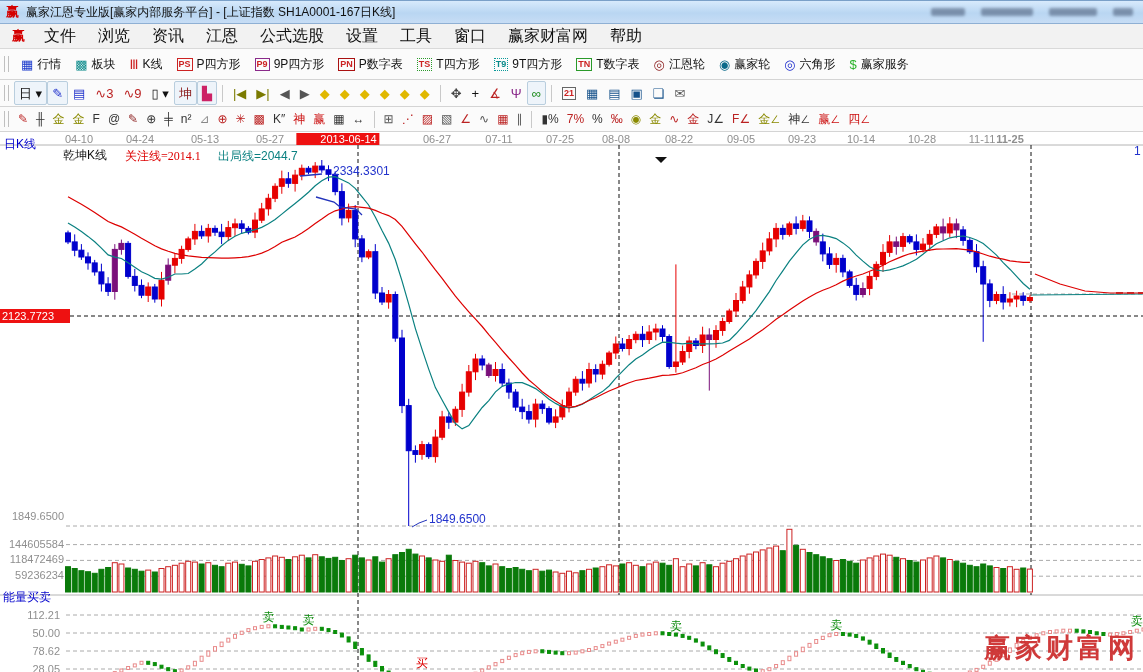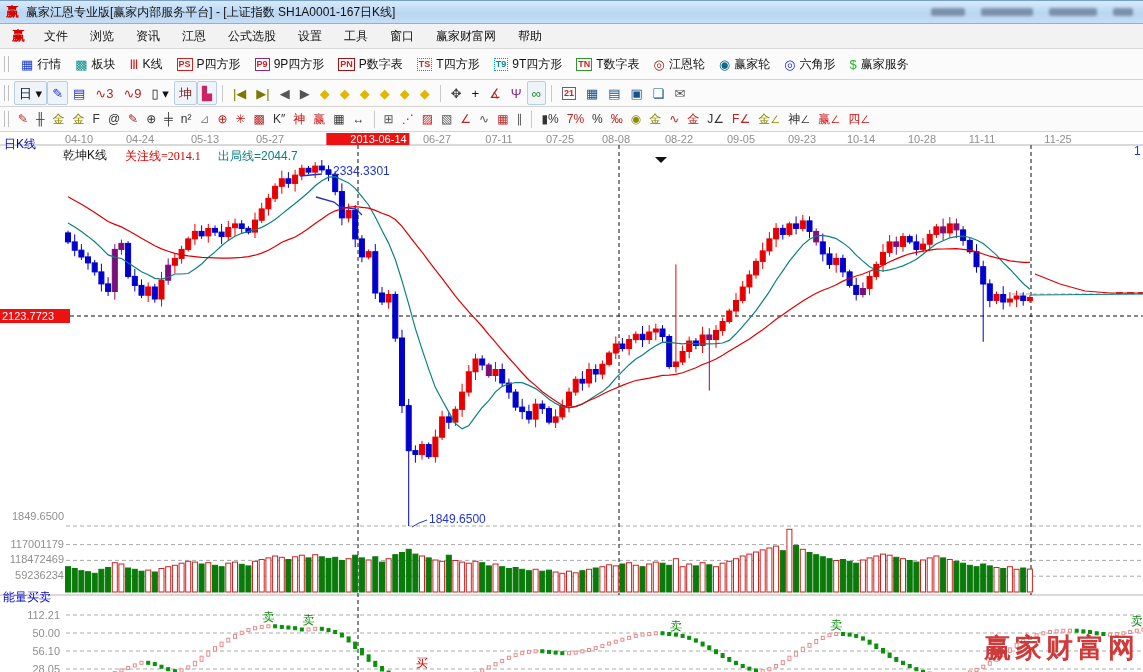--- a/index.html
+++ b/index.html
@@ -9,21 +9,21 @@
   .titlebar{height:22px;display:flex;align-items:center;padding:0 6px;
     background:linear-gradient(180deg,#d7eafc 0%,#b9d6f2 55%,#c7ddf5 100%);
     border-bottom:1px solid #8fb0d4;font-size:12px;color:#111;position:relative;}
   .tlogo{color:#d40000;font-weight:bold;font-size:13px;margin-right:7px;}
   .smudges{position:absolute;right:10px;top:7px;display:flex;gap:16px;}
   .smudge{height:8px;background:#3a4a66;border-radius:2px;filter:blur(1.6px);opacity:.5;}
   
   .menubar{height:24px;display:flex;align-items:center;background:#f2f2f2;
     border-bottom:1px solid #d9d9d9;padding:0 4px;}
   .mlogo{color:#d40000;font-weight:bold;font-size:13px;padding:0 8px;}
-  .menuitem{padding:0 11px;font-size:12px;color:#111;cursor:default;}
+  .menuitem{padding:0 11px;font-size:16px;color:#111;cursor:default;}
   
   .toolbar{display:flex;align-items:center;background:#fbfbfb;border-bottom:1px solid #d4d4d4;
     padding:0 2px;white-space:nowrap;overflow:hidden;}
   .tb1{height:30px;}.tb2{height:26px;}.tb3{height:24px;}
   .grip{width:3px;height:16px;border-left:1px solid #c0c0c0;border-right:1px solid #c0c0c0;margin:0 5px 0 2px;flex:none;}
   .tbtn{display:inline-flex;align-items:center;gap:4px;padding:0 6px;height:22px;border:1px solid transparent;border-radius:2px;}
   .tb2 .tbtn{padding:0 4px;}
   .tb3 .tbtn{padding:0 3px;}
   .tbtn.fr{border-color:#b9cede;background:#eef4fa;}
   .ticon{font-size:13px;line-height:13px;}
@@ -977,50 +977,50 @@
           <text x="416.0" y="664.1" fill="#dd0000">买</text>
         </g>
         <path d="M655,154 L667,154 L661,160 Z" fill="#111"></path>
       </svg>
 
     <div id="date-axis">
         <span class="dlabel" style="left: 79px;">04-10</span>
         <span class="dlabel" style="left: 140px;">04-24</span>
         <span class="dlabel" style="left: 205px;">05-13</span>
         <span class="dlabel" style="left: 270px;">05-27</span>
-        <span class="dlabel sel" style="left: 368px; padding-left: 24px;">2013-06-14</span>
+        <span class="dlabel sel" style="left: 338px; padding-left: 24px;">2013-06-14</span>
         <span class="dlabel" style="left: 437px;">06-27</span>
         <span class="dlabel" style="left: 499px;">07-11</span>
         <span class="dlabel" style="left: 560px;">07-25</span>
         <span class="dlabel" style="left: 616px;">08-08</span>
         <span class="dlabel" style="left: 679px;">08-22</span>
         <span class="dlabel" style="left: 741px;">09-05</span>
         <span class="dlabel" style="left: 802px; border-radius: 6px;">09-23</span>
         <span class="dlabel" style="left: 861px;">10-14</span>
         <span class="dlabel" style="left: 922px;">10-28</span>
         <span class="dlabel" style="left: 982px;">11-11</span>
-        <span class="dlabel" style="left: 1058px;">11-25</span>
+        <span class="dlabel" style="left: 1010px; font-weight: bold;">11-25</span>
       </div>
 
     <div class="olabel" style="left:4px;top:6px;color:#0000cc;">日K线</div>
     <div class="olabel" style="left:63px;top:17px;color:#111;">乾坤K线</div>
     <div class="olabel" style="left:125px;top:18px;color:#dd0000;font-family:Liberation Serif, serif;">关注线=2014.1</div>
     <div class="olabel" style="left:218px;top:18px;color:#0a8080;">出局线=2044.7</div>
     <div class="olabel" style="left:333px;top:33px;color:#2233cc;">2334.3301</div>
     <div class="olabel" style="left:429px;top:381px;color:#2233cc;">1849.6500</div>
     <div class="olabel" style="left:1134px;top:13px;color:#2233cc;">1</div>
 
     <div class="pricebox">2123.7723</div>
 
     <div class="axlabel" style="left:6px;top:378px;">1849.6500</div>
-    <div class="axlabel" style="left:6px;top:406px;">117001179</div>
+    <div class="axlabel" style="left:6px;top:406px;">144605584</div>
     <div class="axlabel" style="left:6px;top:421px;">118472469</div>
     <div class="axlabel" style="left:6px;top:437px;">59236234</div>
 
     <div class="olabel" style="left:3px;top:459px;color:#0000cc;">能量买卖</div>
     <div class="axlabel" style="left:4px;top:477px;width:56px;">112.21</div>
     <div class="axlabel" style="left:4px;top:495px;width:56px;">50.00</div>
-    <div class="axlabel" style="left:4px;top:513px;width:56px;">56.10</div>
+    <div class="axlabel" style="left:4px;top:513px;width:56px;">78.62</div>
     <div class="axlabel" style="left:4px;top:531px;width:56px;">28.05</div>
 
     <div class="watermark">赢家财富网</div>
   </div>
 </div>
 
 </body></html>

